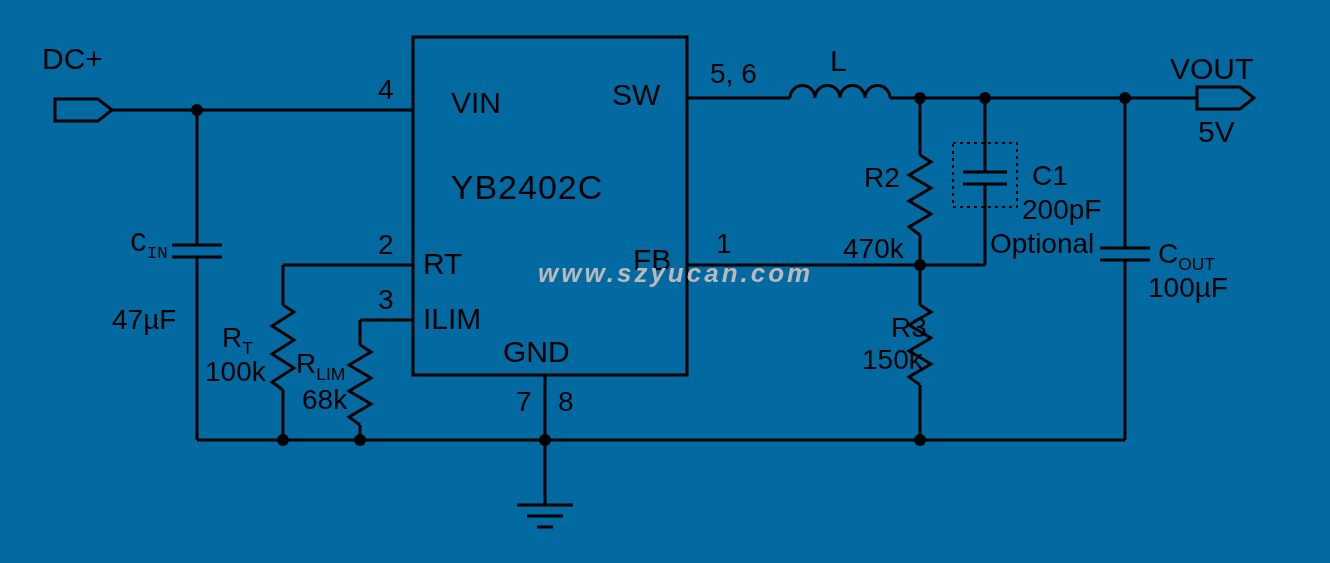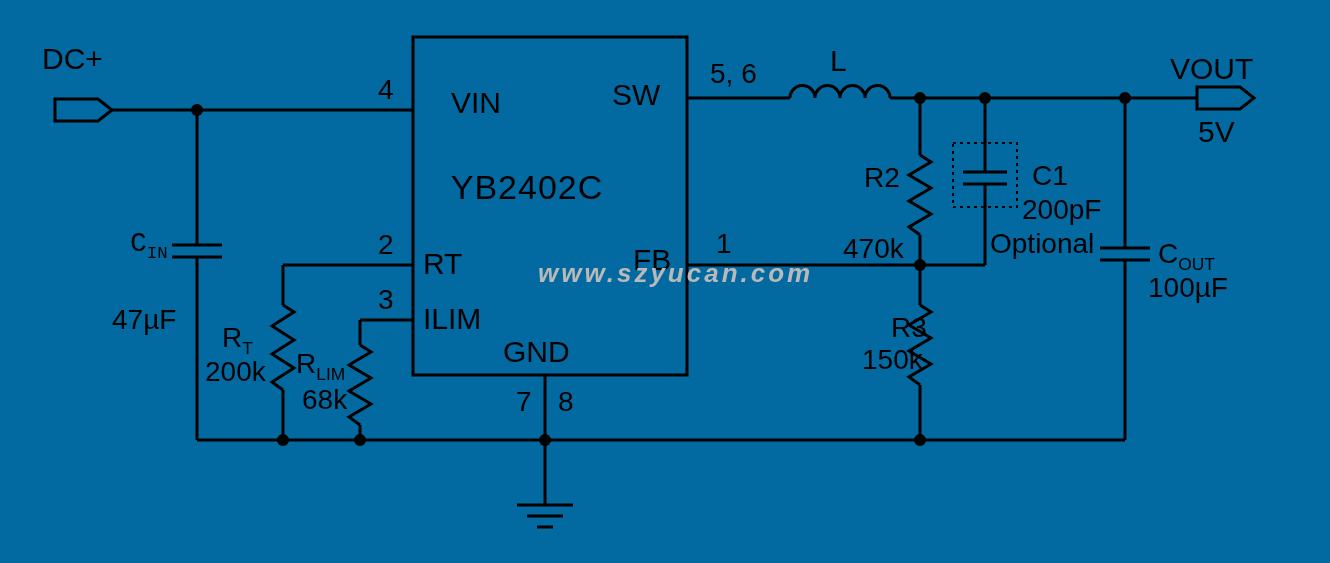--- a/index.html
+++ b/index.html
@@ -155,20 +155,20 @@
   <div class="lbl big" style="left:1170px;top:54px;">VOUT</div>
   <div class="lbl big" style="left:1198px;top:117px;">5V</div>
 
   <div class="lbl" style="left:1158px;top:240px;"><span>C</span><sub>OUT</sub></div>
   <div class="lbl" style="left:1148px;top:274px;">100µF</div>
 
   <div class="lbl" style="left:130px;top:230px;font-family:Liberation Mono, monospace;"><span>C</span><sub>IN</sub></div>
   <div class="lbl" style="left:112px;top:264px;margin-top:42px;">47µF</div>
 
   <div class="lbl" style="left:222px;top:324px;"><span>R</span><sub>T</sub></div>
-  <div class="lbl" style="left:205px;top:358px;">200k</div>
+  <div class="lbl" style="left:205px;top:358px;">100k</div>
 
   <div class="lbl" style="left:296px;top:350px;"><span>R</span><sub>LIM</sub></div>
   <div class="lbl" style="left:302px;top:386px;">68k</div>
 
   <div class="lbl watermark">www.szyucan.com</div>
 
 </div>
 
 </body></html>

